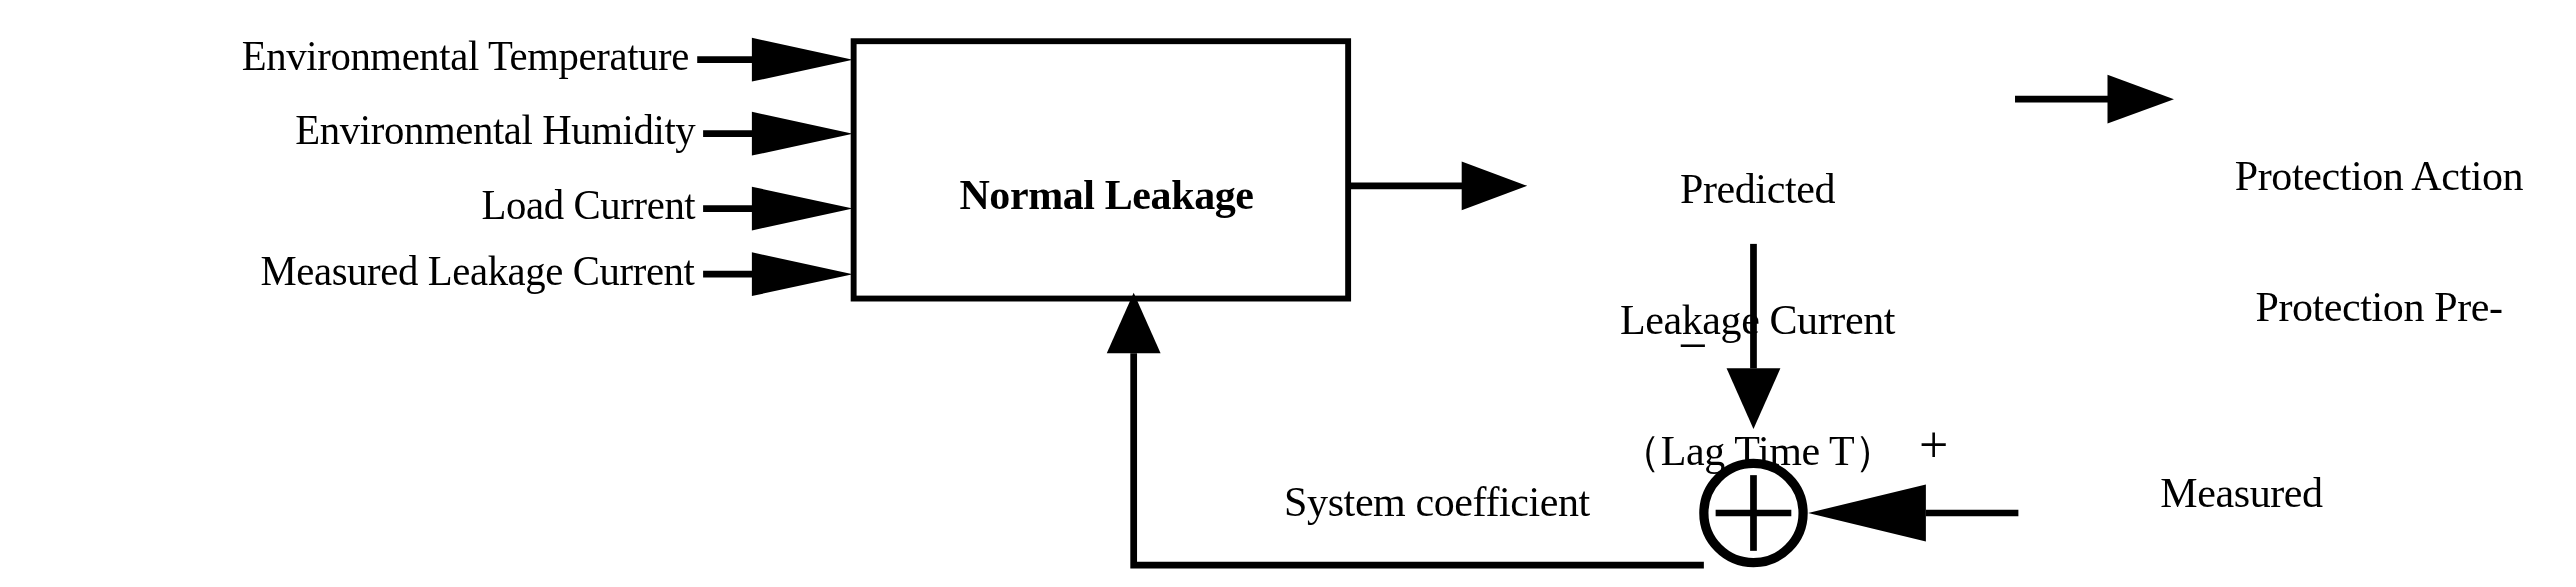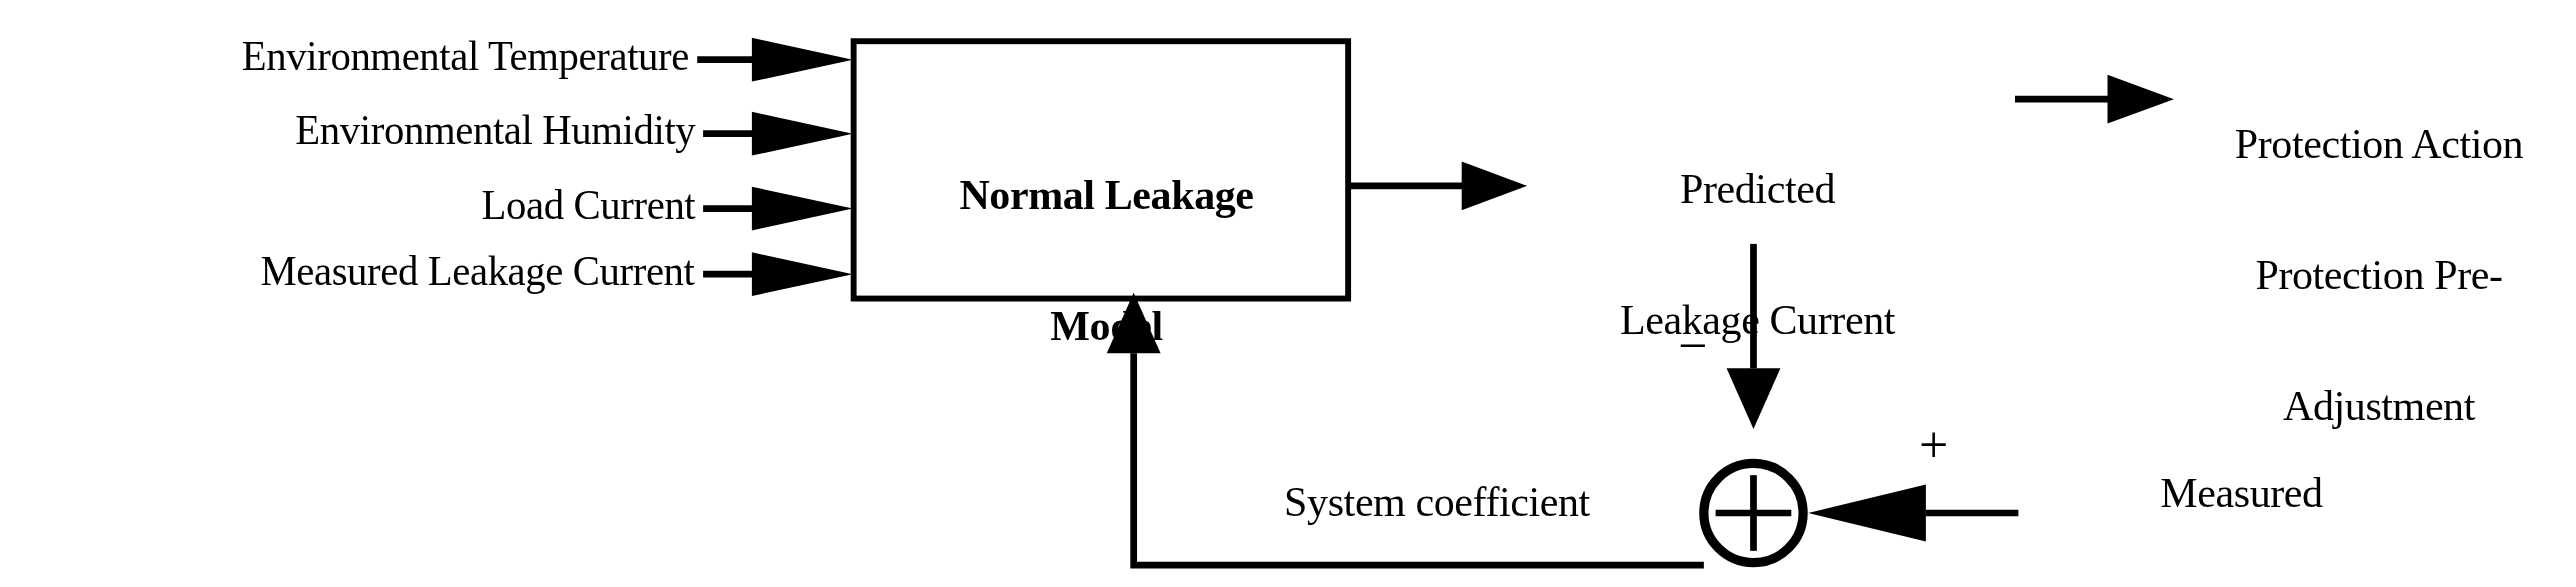--- a/index.html
+++ b/index.html
@@ -119,32 +119,31 @@
   <div class="lbl lbl-in" style="right:1887px; top:35px;">Environmental Temperature</div>
 
   <div class="lbl lbl-in" style="right:1881px; top:109px;">Environmental Humidity</div>
 
   <div class="lbl lbl-in" style="right:1881px; top:184px;">Load Current</div>
 
   <div class="lbl lbl-in" style="right:1881px; top:250px;">Measured Leakage Current</div>
 
   <div class="lbl lbl-box" style="left:854px; top:87px;">
     <div>Normal Leakage</div>
-    <div>Model</div>
   </div>
 
   <div class="lbl lbl-mid" style="left:1547px; top:81px; width:421px;">
     <div>Predicted</div>
     <div>Leakage Current</div>
+    <div>（Lag Time T）</div>
   </div>
 
-  <div class="lbl lbl-mid" style="left:2182px; top:36px; width:394px;">
+  <div class="lbl lbl-mid" style="left:2182px; top:68px; width:394px;">
     <div>Protection Action</div>
     <div>Protection Pre-</div>
-    <div>Adjustment</div>
   </div>
 
   <div class="lbl lbl-mid" style="left:1193px; top:394px; width:488px;">
     <div>System coefficient</div>
     
   </div>
 
   <div class="lbl lbl-mid" style="left:2027px; top:385px; width:429px;">
     <div>Measured</div>
     

